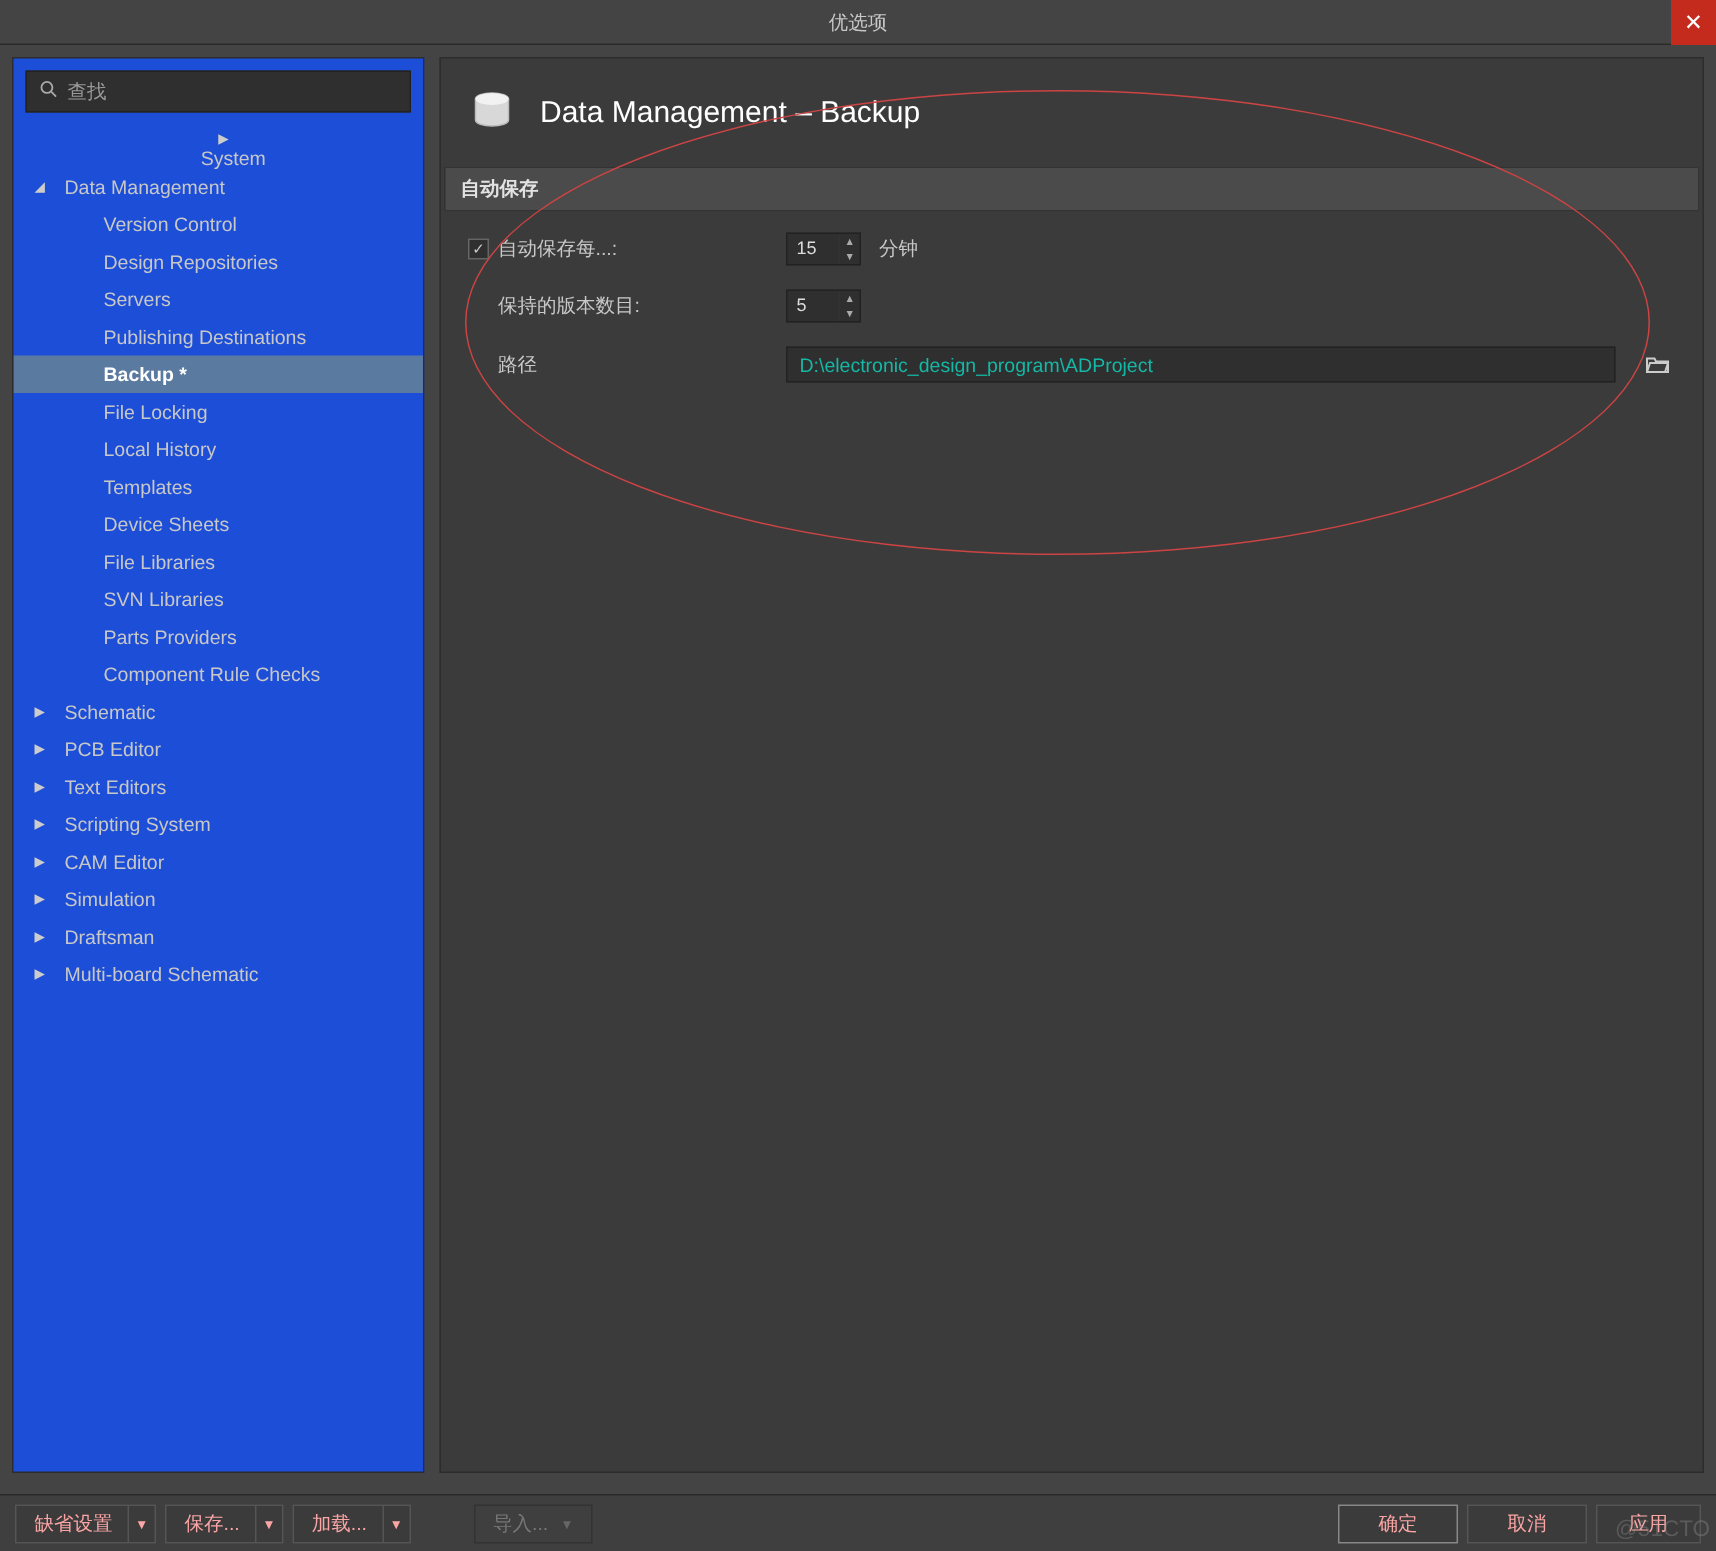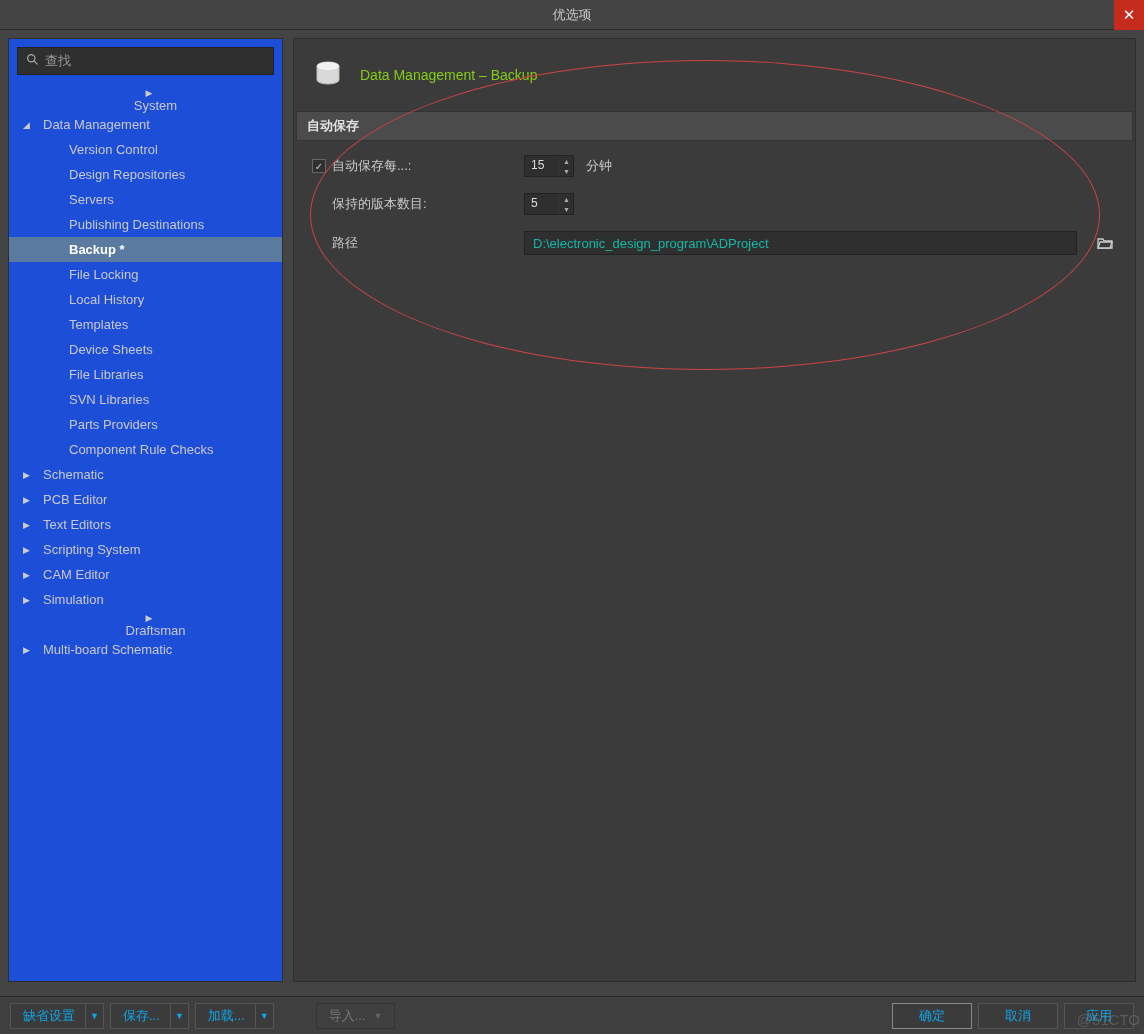--- a/index.html
+++ b/index.html
@@ -82,21 +82,21 @@
   display: flex; flex-direction: column;
 }
 .content-header {
   display: flex; align-items: center;
   gap: 16px;
   padding: 20px 18px;
 }
 .db-icon {
   width: 32px; height: 32px;
 }
-.content-title { font-size: 14px; color: #84cc16; }
+.content-title { font-size: 20px; color: #ffffff; }
 .section-bar {
   background: #4b4b4b;
   border: 1px solid #333;
   padding: 5px 10px;
   margin: 0 2px;
   font-weight: bold;
   color: #e2e2e2;
 }
 .form {
   padding: 14px 18px;
@@ -156,21 +156,21 @@
   display: flex; align-items: center;
   padding: 0 10px;
   gap: 6px;
 }
 .btn {
   background: #3b3b3b;
   border: 1px solid #555;
   height: 26px;
   padding: 0 12px;
   display: flex; align-items: center;
-  color: #0ea5e9;
+  color: #fca5a5;
   font-size: 13px;
 }
 .btn.split { padding-right:0; }
 .btn.split .drop { width:18px; border-left:1px solid #555; height:100%; display:flex;align-items:center;justify-content:center; margin-left:10px; font-size:9px;}
 .btn.ghost { background: transparent; border: 1px solid #333; color:#777; }
 .btn.primary { border: 1px solid #888; }
 .footer-spacer { flex:1; }
 .watermark {
   position: absolute;
   right: 4px; bottom: 6px;
@@ -278,21 +278,21 @@
           <span style="margin-left: 6px;">Scripting System</span>
         </div>
         <div class="tree-item collapsed" style="padding-left: 14px;">
           <span class="arrow"></span>
           <span style="margin-left: 6px;">CAM Editor</span>
         </div>
         <div class="tree-item collapsed" style="padding-left: 14px;">
           <span class="arrow"></span>
           <span style="margin-left: 6px;">Simulation</span>
         </div>
-        <div class="tree-item collapsed" style="padding-left: 14px; flex-direction: column;">
+        <div class="tree-item collapsed" style="padding-left: 14px;">
           <span class="arrow"></span>
           <span style="margin-left: 6px;">Draftsman</span>
         </div>
         <div class="tree-item collapsed" style="padding-left: 14px;">
           <span class="arrow"></span>
           <span style="margin-left: 6px;">Multi-board Schematic</span>
         </div>
       </div>
   </div>
 

